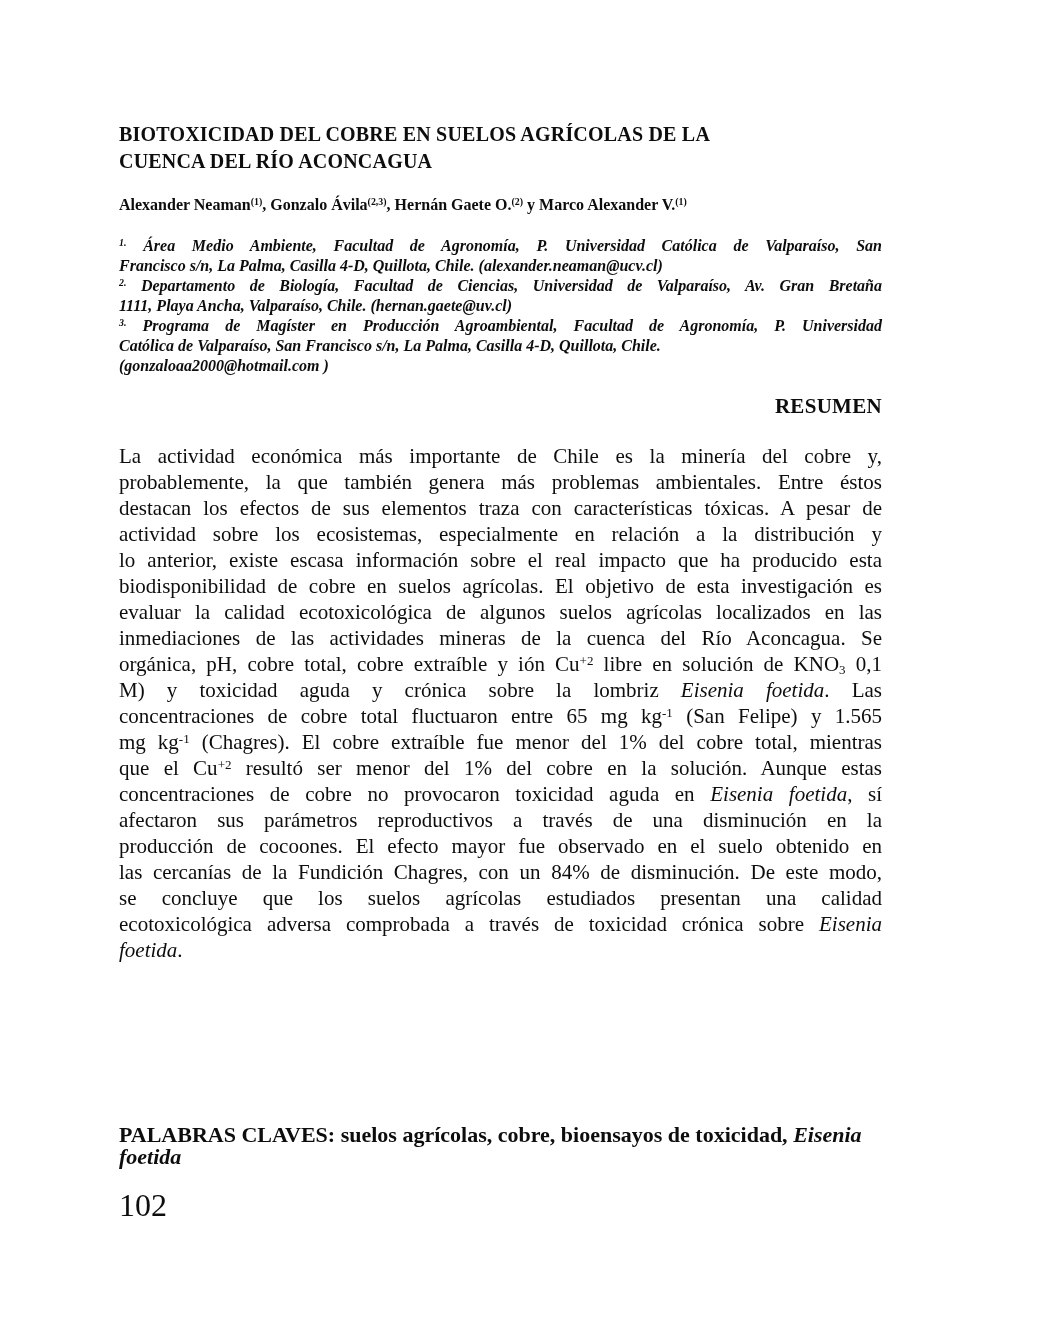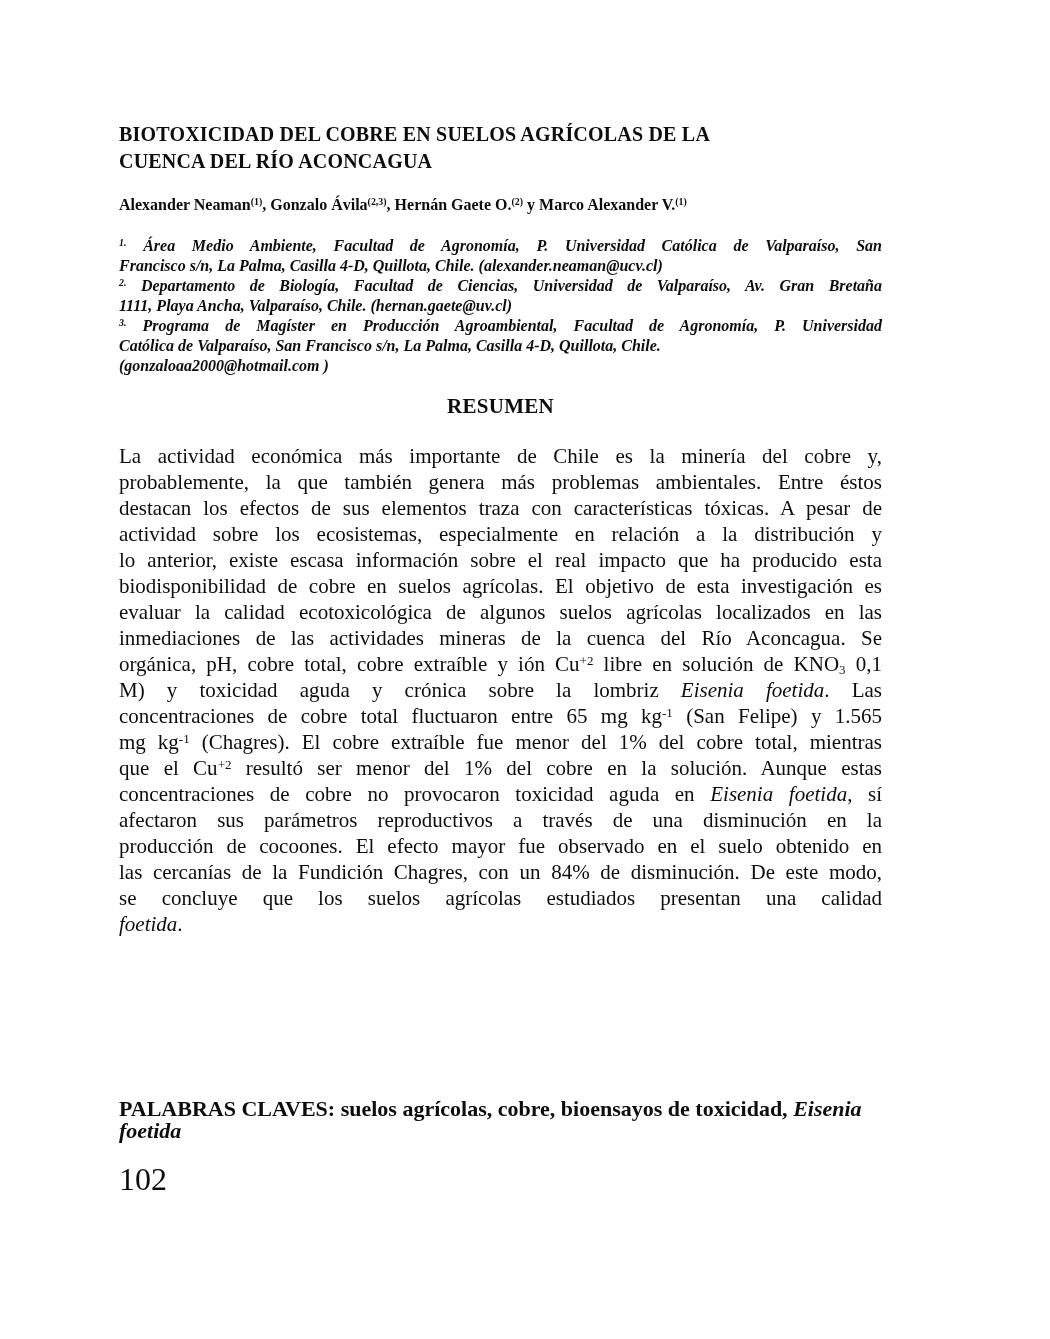--- a/index.html
+++ b/index.html
@@ -35,21 +35,21 @@
     font-weight: bold;
     font-style: italic;
     font-size: 16px;
     line-height: 20px;
   }
   .abstract-heading {
     margin-top: 17px;
     font-weight: bold;
     font-size: 21px;
     line-height: 27px;
-    text-align: center;
+    text-align: right;
     letter-spacing: 0.3px;
   }
   .abstract {
     margin-top: 23px;
     font-size: 21px;
     line-height: 26px;
   }
   .keywords {
     margin-top: 161px;
     font-weight: bold;
@@ -115,20 +115,21 @@
       <div class="line j"><span>orgánica, pH, cobre total, cobre extraíble y ión Cu</span><span class="sup">+2</span><span> libre en solución de KNO</span><span class="sub">3</span><span> 0,1</span></div>
       <div class="line j"><span>M) y toxicidad aguda y crónica sobre la lombriz </span><span class="i">Eisenia foetida</span><span>. Las</span></div>
       <div class="line j"><span>concentraciones de cobre total fluctuaron entre 65 mg kg</span><span class="sup">-1</span><span> (San Felipe) y 1.565</span></div>
       <div class="line j"><span>mg kg</span><span class="sup">-1</span><span> (Chagres). El cobre extraíble fue menor del 1% del cobre total, mientras</span></div>
       <div class="line j"><span>que el Cu</span><span class="sup">+2</span><span> resultó ser menor del 1% del cobre en la solución. Aunque estas</span></div>
       <div class="line j"><span>concentraciones de cobre no provocaron toxicidad aguda en </span><span class="i">Eisenia foetida</span><span>, sí</span></div>
       <div class="line j"><span>afectaron sus parámetros reproductivos a través de una disminución en la</span></div>
       <div class="line j"><span>producción de cocoones. El efecto mayor fue observado en el suelo obtenido en</span></div>
       <div class="line j"><span>las cercanías de la Fundición Chagres, con un 84% de disminución. De este modo,</span></div>
       <div class="line j"><span>se concluye que los suelos agrícolas estudiados presentan una calidad</span></div>
+      <div class="line j"><span>ecotoxicológica adversa comprobada a través de toxicidad crónica sobre </span><span class="i">Eisenia</span></div>
       <div class="line"><span class="i">foetida</span><span>.</span></div>
     </div>
 
   <div class="keywords line"><span>PALABRAS CLAVES: suelos agrícolas, cobre, bioensayos de toxicidad, </span><span class="i">Eisenia foetida</span></div>
 
   <div class="page-number">102</div>
 
 </div>
 
 </body></html>

